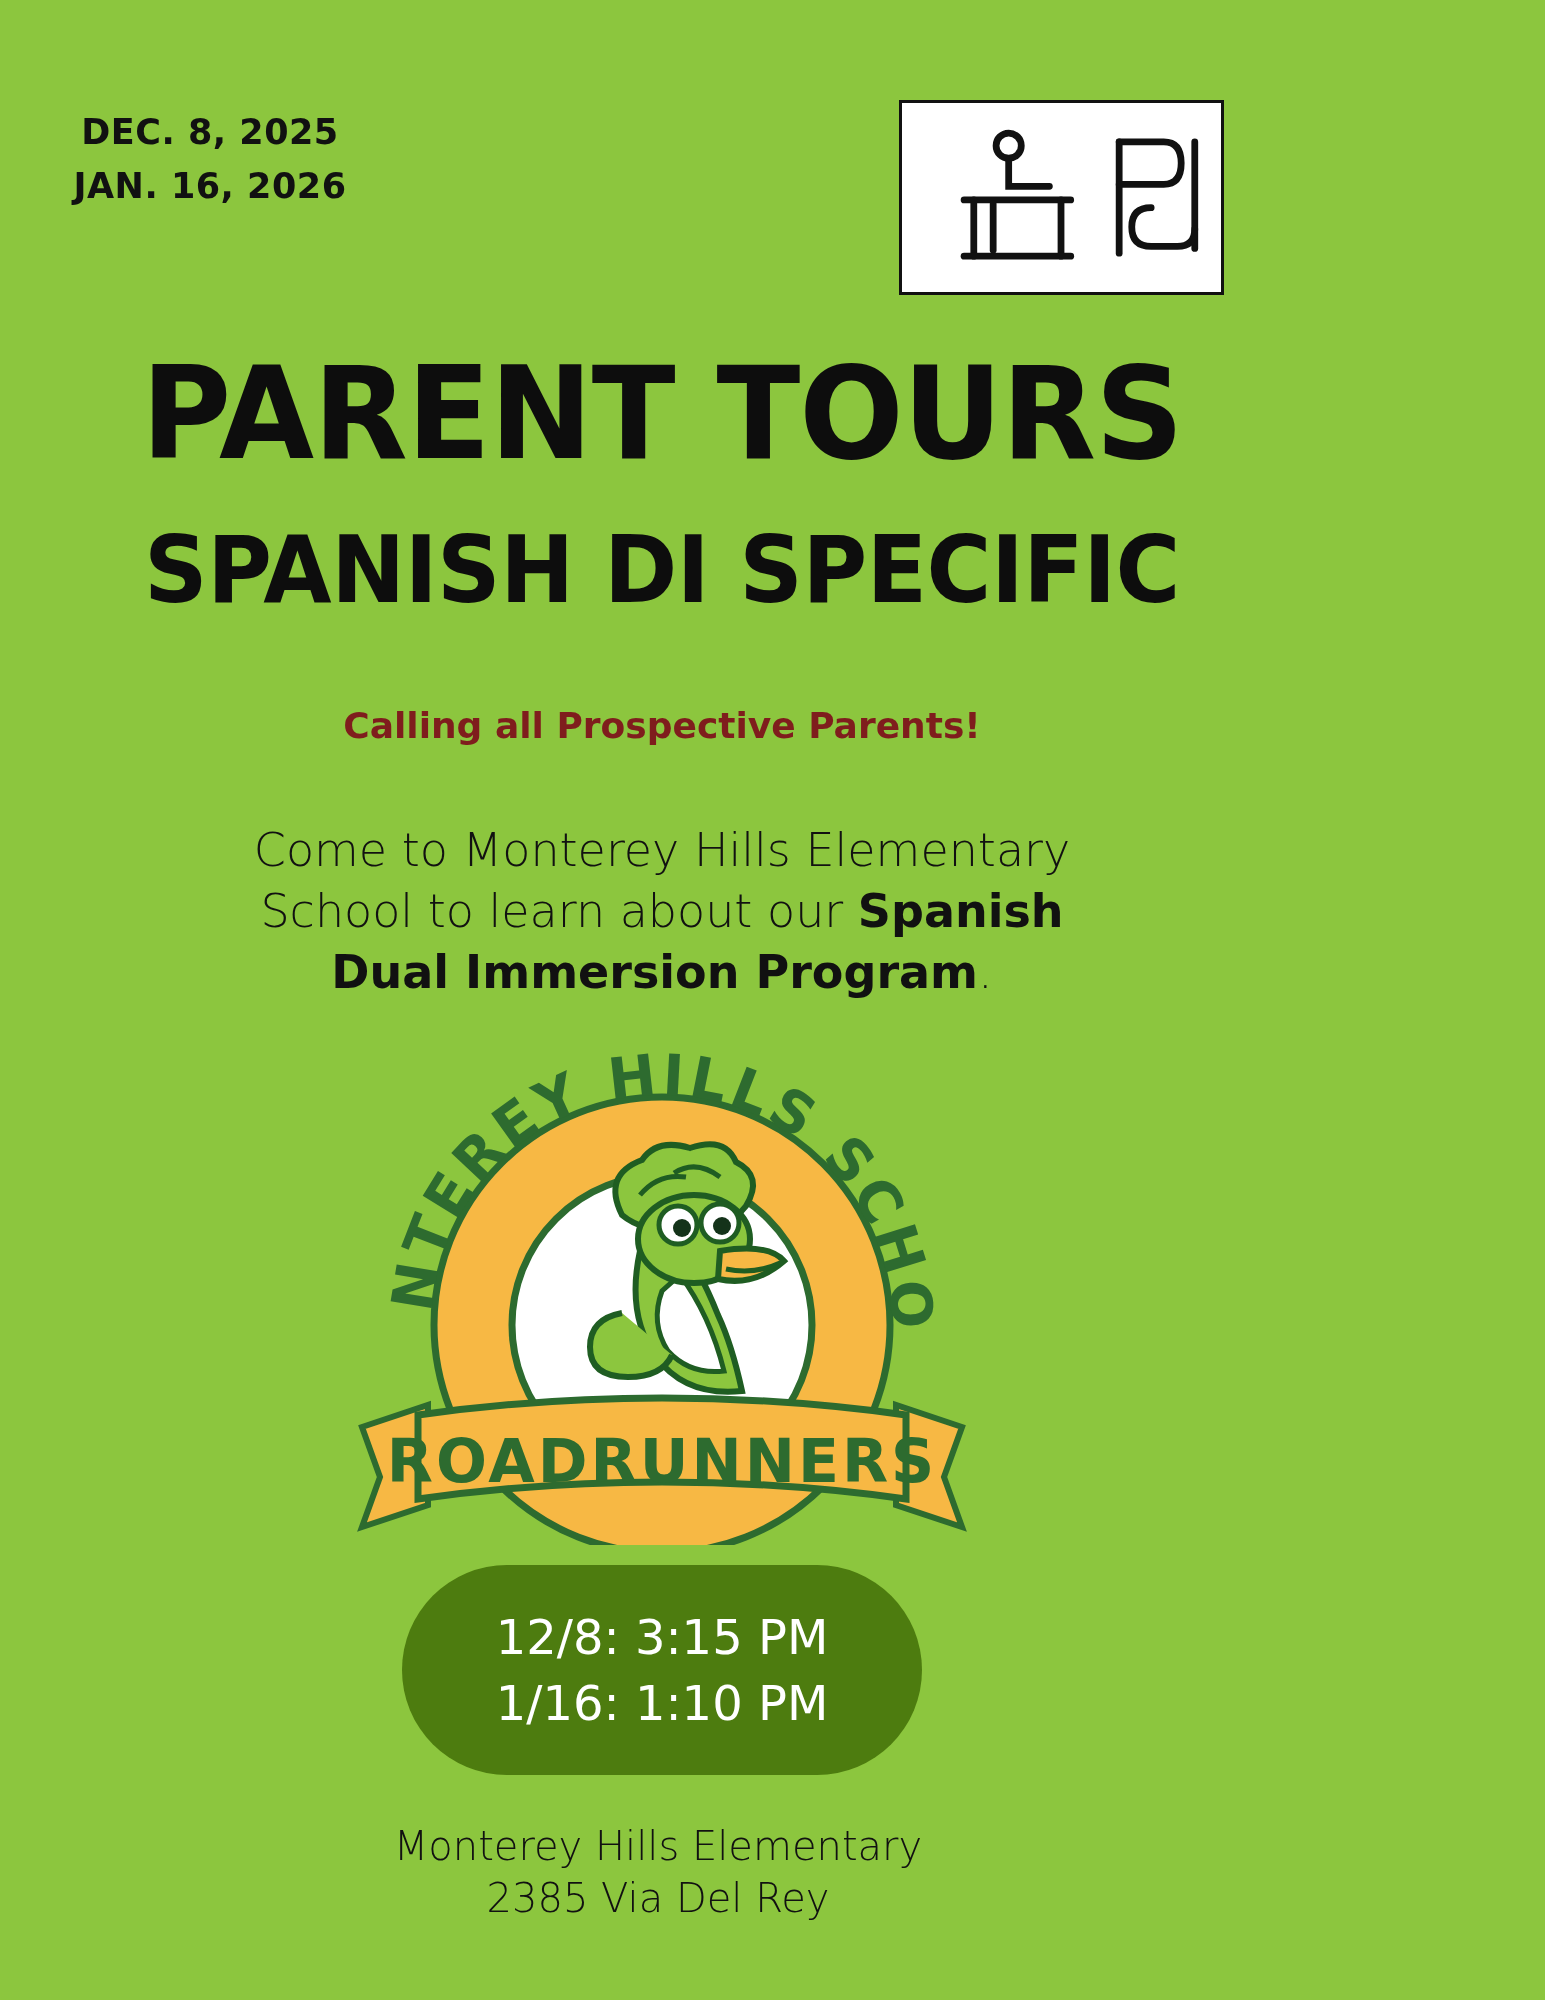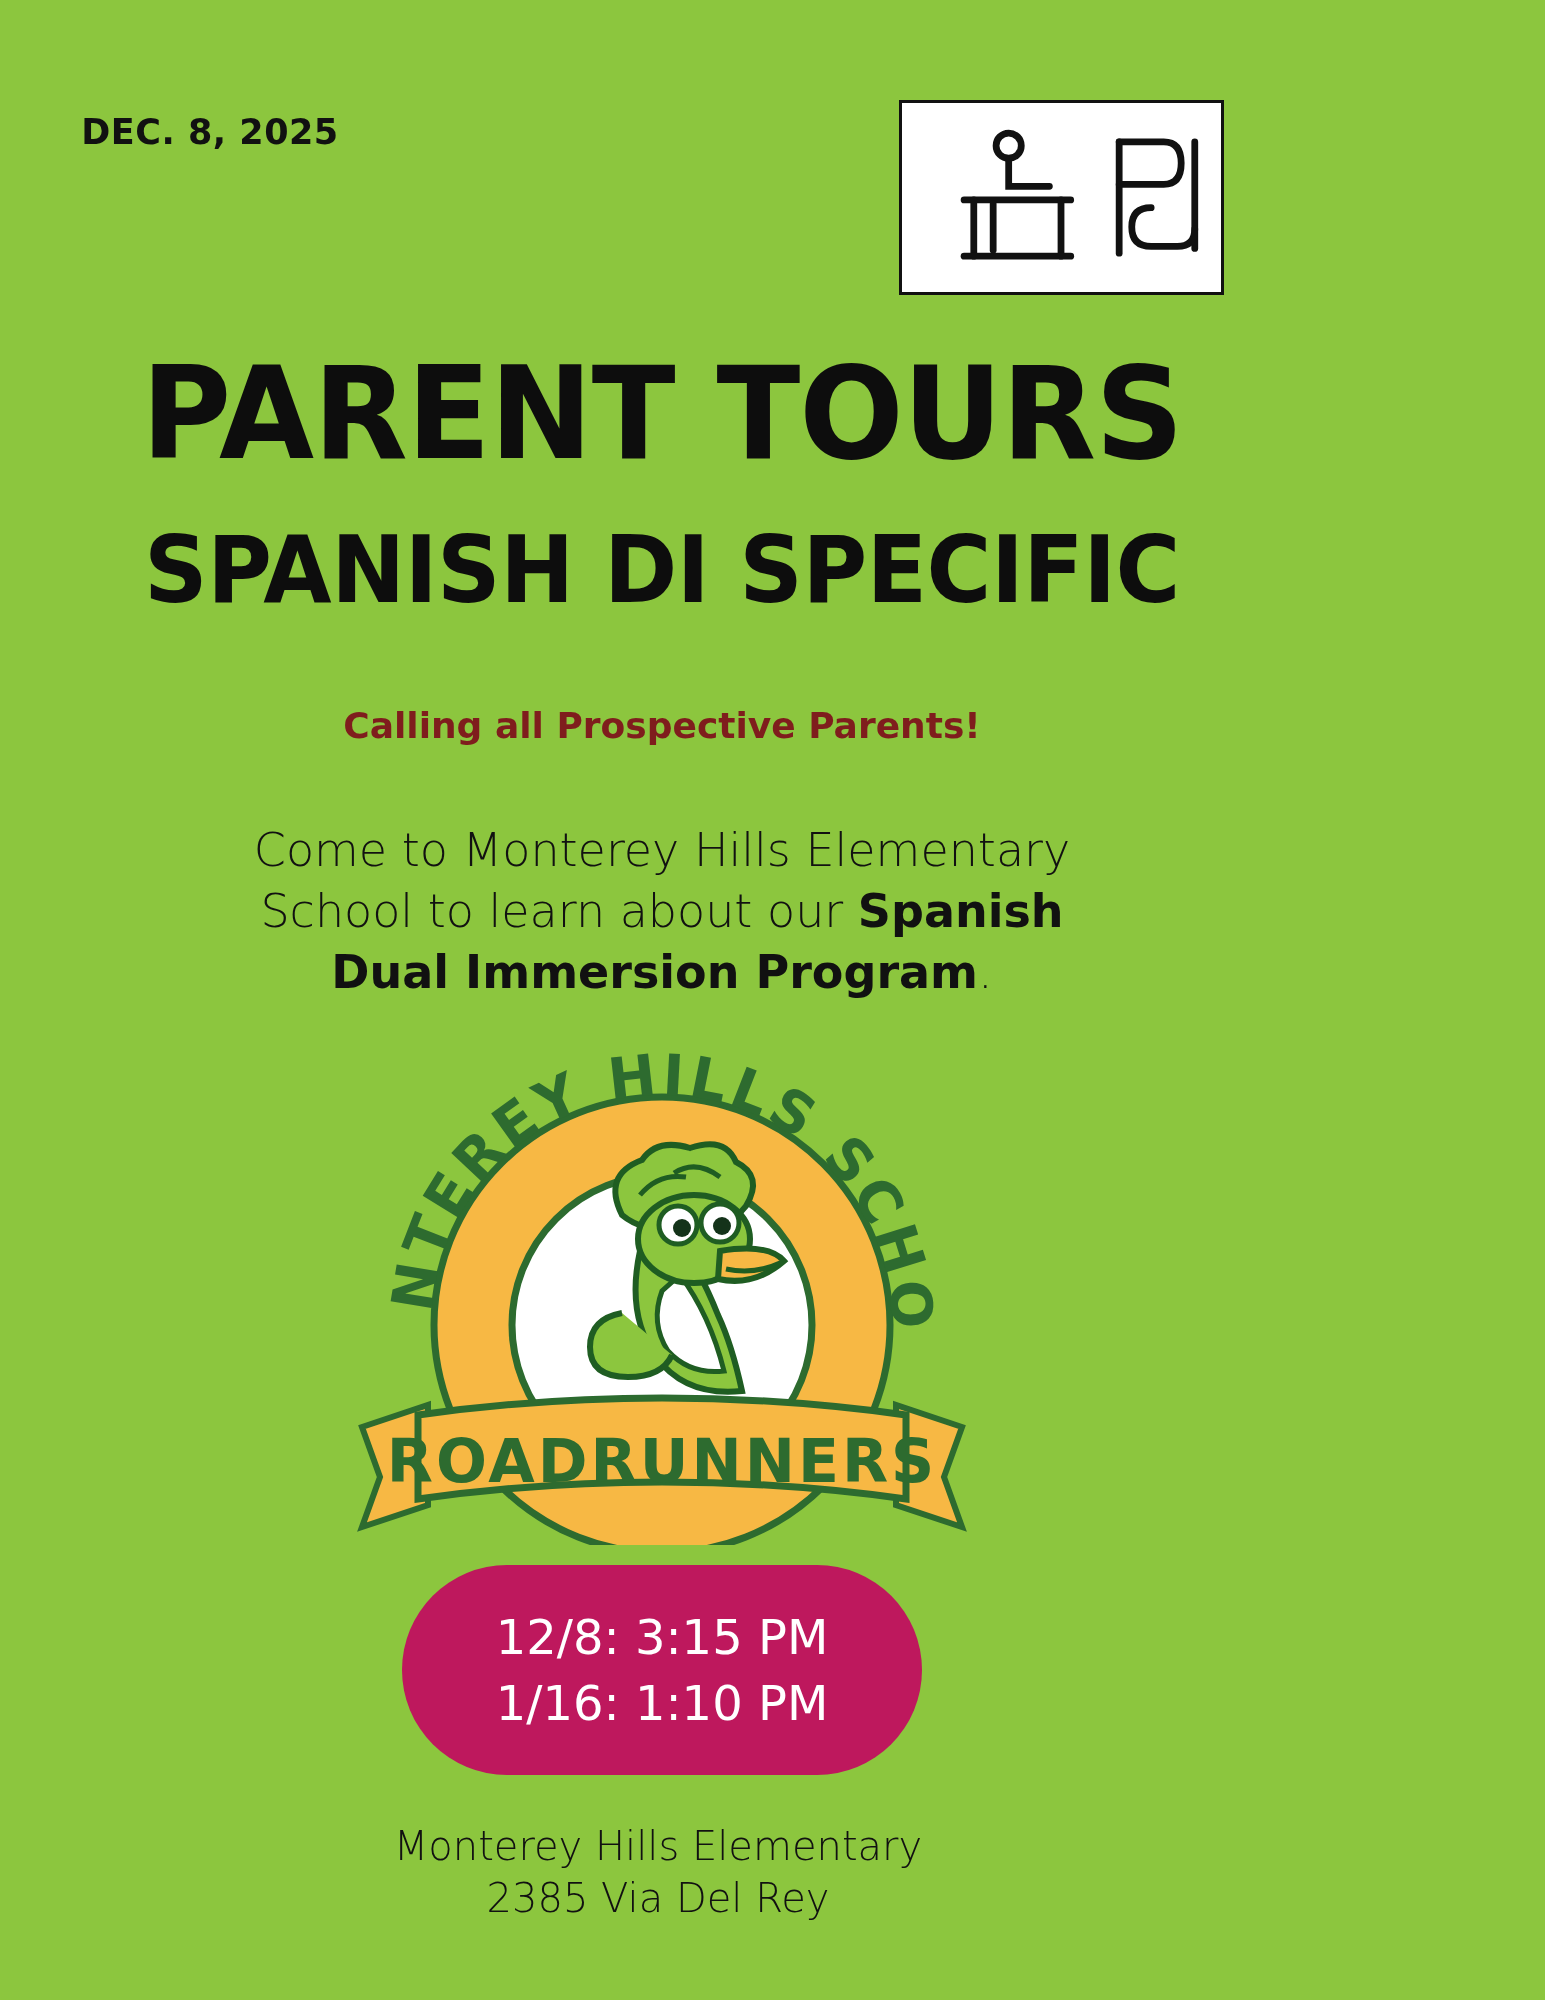--- a/index.html
+++ b/index.html
@@ -118,21 +118,21 @@
   .logo svg { display: block; width: 100%; height: 100%; }
 
   
   .times {
     position: absolute;
     left: 50%;
     transform: translateX(-50%);
     top: 1565px;
     width: 520px;
     height: 210px;
-    background: #be185d;
+    background: #4d7c0f;
     border-radius: 105px;
     display: flex;
     flex-direction: column;
     align-items: center;
     justify-content: center;
     color: #ffffff;
     font-family: "DejaVu Sans", sans-serif;
     font-size: 48px;
     line-height: 1.38;
     font-weight: 400;
@@ -152,20 +152,21 @@
     font-weight: 300;
   }
 </style>
 </head>
 <body style="background: rgb(140, 198, 62);">
 
 <div class="poster">
 
   <div class="dates">
     <div>DEC. 8, 2025</div>
+    <div>JAN. 16, 2026</div>
   </div>
 
   <div class="icon-box">
     <svg viewBox="0 0 325 195" xmlns="http://www.w3.org/2000/svg">
       <g fill="none" stroke="#111" stroke-width="7" stroke-linecap="round">
 
         <circle cx="108" cy="44" r="13" stroke-width="7"></circle>
 
         <path d="M108 59 L108 86 L150 86"></path>
 

